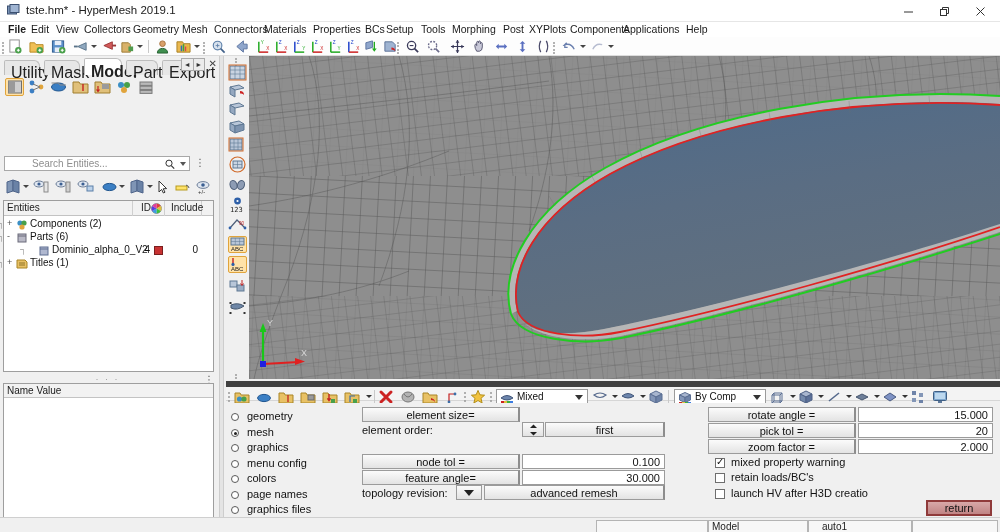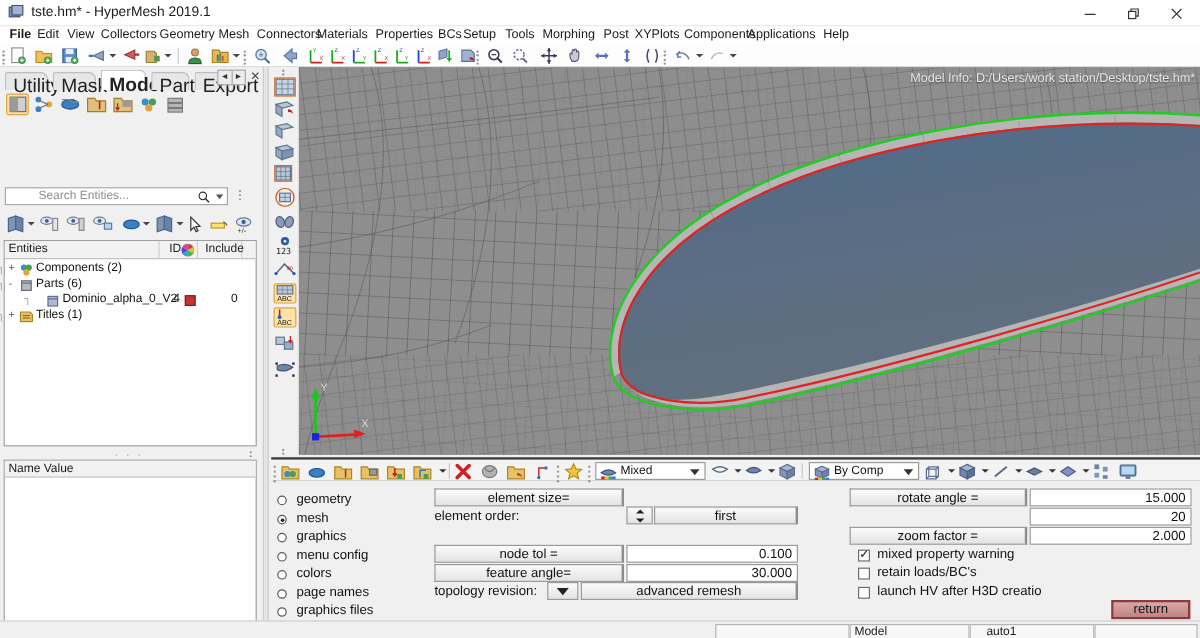--- a/index.html
+++ b/index.html
@@ -77,21 +77,21 @@
   .vstrip { position:absolute; left:226px; top:56px; width:23px; height:330px; background:#f0f0f0; }
   .vicon { position:absolute; left:2px; width:19px; height:17px; }
   .vicon.sel { background:#ffe2a8; border:1px solid #e0a43c; border-radius:2px; }
 
   
   .viewport { position:absolute; left:249px; top:56px; width:751px; height:323px; overflow:hidden; background:#8e8e8e; }
   .modelinfo { position:absolute; right:4px; top:3px; font-size:10.5px; color:#e9e9e9; white-space:nowrap; z-index:9; text-shadow:0 1px 1px rgba(0,0,0,.45); }
   .triad { position:absolute; left:6px; top:258px; width:62px; height:60px; z-index:9; }
 
   
-  .gtoolbar { position:absolute; left:226px; top:381px; width:774px; height:20px; background:#f3f3f3; border-top:2px solid #404040; border-bottom:1px solid #d6d6d6; }
+  .gtoolbar { position:absolute; left:226px; top:381px; width:774px; height:20px; background:#f3f3f3; border-top:6px solid #404040; border-bottom:1px solid #d6d6d6; }
   .gicon { position:absolute; top:2px; width:16px; height:16px; }
   .gsep { position:absolute; top:3px; width:3px; height:14px; }
   .gsep i { display:block; width:2px; height:2px; background:#9a9a9a; margin:2px 0 0 0; border-radius:50%; }
   .gcombo { position:absolute; top:2px; height:15px; background:#fff; border:1px solid #9b9b9b; }
   .gcombo .lbl { position:absolute; left:20px; top:1px; font-size:10px; color:#111; }
   .gcombo .car { position:absolute; right:4px; top:5px; width:0;height:0;border-left:4px solid transparent;border-right:4px solid transparent;border-top:5px solid #333; }
   .gcaret { position:absolute; top:8px; width:0;height:0;border-left:3px solid transparent;border-right:3px solid transparent;border-top:3px solid #333; }
 
   
   .cardpanel { position:absolute; left:226px; top:403px; width:774px; height:110px; background:#f0f0f0; }
@@ -667,21 +667,20 @@
         <path d="M262 258 C 272 284 330 290 372 282 C 480 260 640 214 751 178" fill="none" stroke="#22cc22" stroke-width="2"></path>
 
         <path d="M269 256 C 259 214 286 160 361 118 C 451 68 601 39 751 49" fill="none" stroke="#e02222" stroke-width="1.8"></path>
         <path d="M269 256 C 279 279 331 284 371 276 C 479 254 639 209 751 171" fill="none" stroke="#e02222" stroke-width="1.8"></path>
 
         <g stroke="#707070" stroke-width="0.6" opacity="0.5" fill="none">
           <path d="M300 140 L306 150 M340 115 L346 126 M390 92 L394 104 M450 72 L453 84 M520 56 L522 68 M600 45 L601 57 M680 40 L681 51"></path>
         </g>
       </g>
     </svg>
-    <div class="modelinfo">Model Info: D:/Users/work station/Desktop/tste.hm*</div>
     <svg class="triad" viewBox="0 0 62 60">
       <line x1="8" y1="50" x2="8" y2="14" stroke="#18c818" stroke-width="2.2"></line>
       <path d="M4.6 18 L8 9 L11.4 18z" fill="#18c818"></path>
       <text x="12" y="12" font-size="9" fill="#d8d8d8" font-family="sans-serif">Y</text>
       <line x1="8" y1="50" x2="44" y2="48" stroke="#e02020" stroke-width="2.2"></line>
       <path d="M40 44 L50 47.6 L40 51z" fill="#e02020"></path>
       <text x="46" y="42" font-size="9" fill="#d8d8d8" font-family="sans-serif">X</text>
       <rect x="5" y="47" width="6" height="6" fill="#2020e0"></rect>
     </svg>
   </div>
@@ -877,20 +876,21 @@
   <div class="ffield" style="left:522px;top:470px;width:143px">30.000</div>
 
   <div class="flabel" style="left:362px;top:487px">topology revision:</div>
   <div class="ddbtn" style="left:456px;top:485px">
     <div class="car"></div>
   </div>
   <div class="fbtn" style="left:708px;top:407px;width:148px">rotate angle =</div>
 
   <div class="fbtn" style="left:484px;top:485px;width:181px">advanced remesh</div>
   <div class="ffield" style="left:858px;top:407px;width:135px">15.000</div>
+  <div class="fbtn" style="left:708px;top:423px;width:148px">pick tol =</div>
   <div class="ffield" style="left:858px;top:423px;width:135px">20</div>
   <div class="fbtn" style="left:708px;top:439px;width:148px">zoom factor =</div>
   <div class="ffield" style="left:858px;top:439px;width:135px">2.000</div>
 
   <div id="checkboxes">
       <div class="chk on" style="position: absolute; left: 715px; top: 457px; width: 250px;">
         <div class="cb"></div>
         <div class="cl">mixed property warning</div>
       </div>
       <div class="chk" style="position: absolute; left: 715px; top: 472px; width: 250px;">

